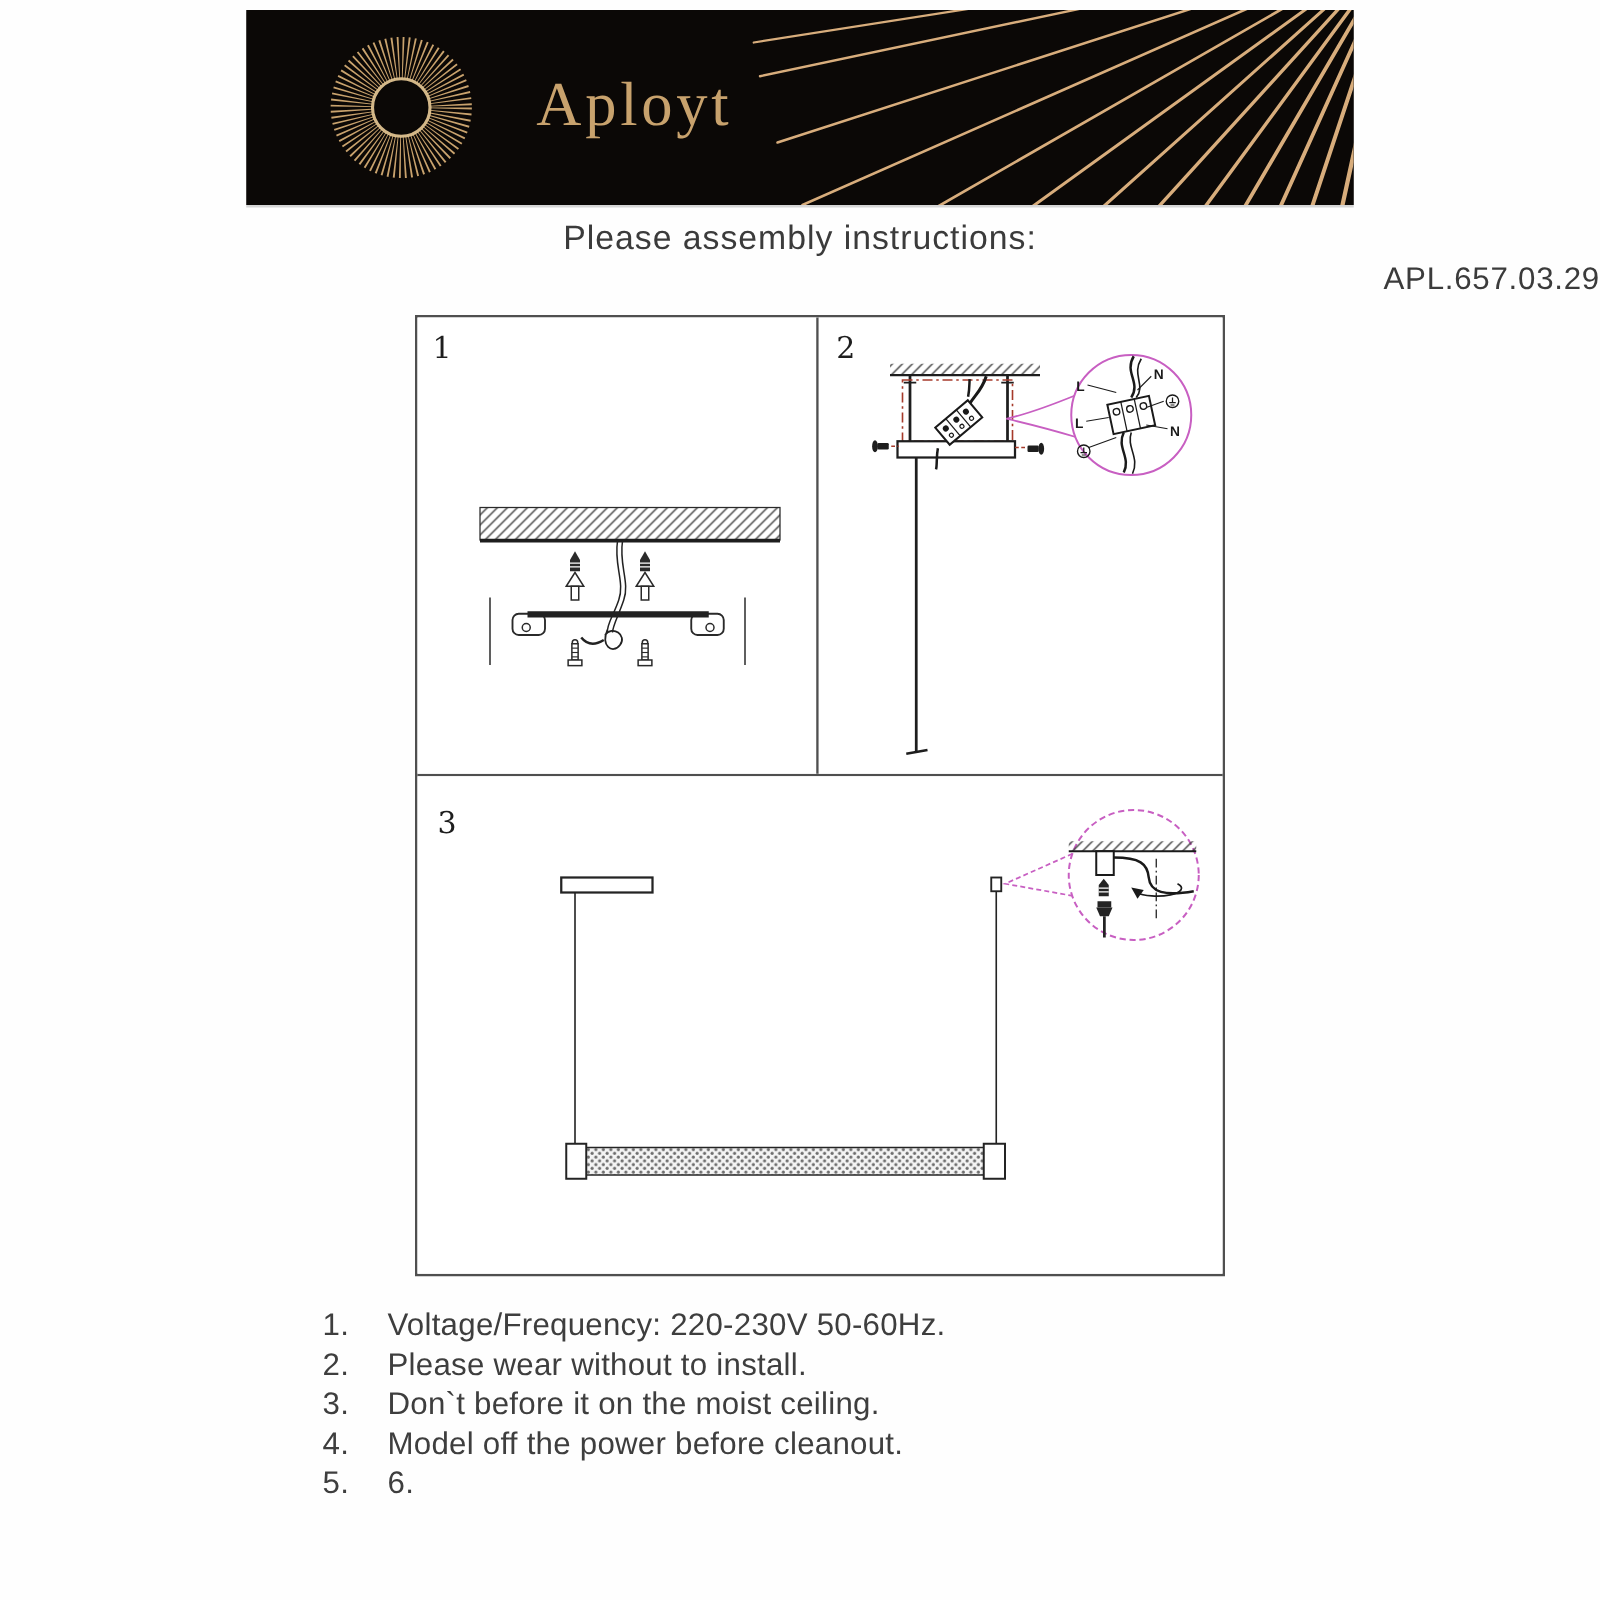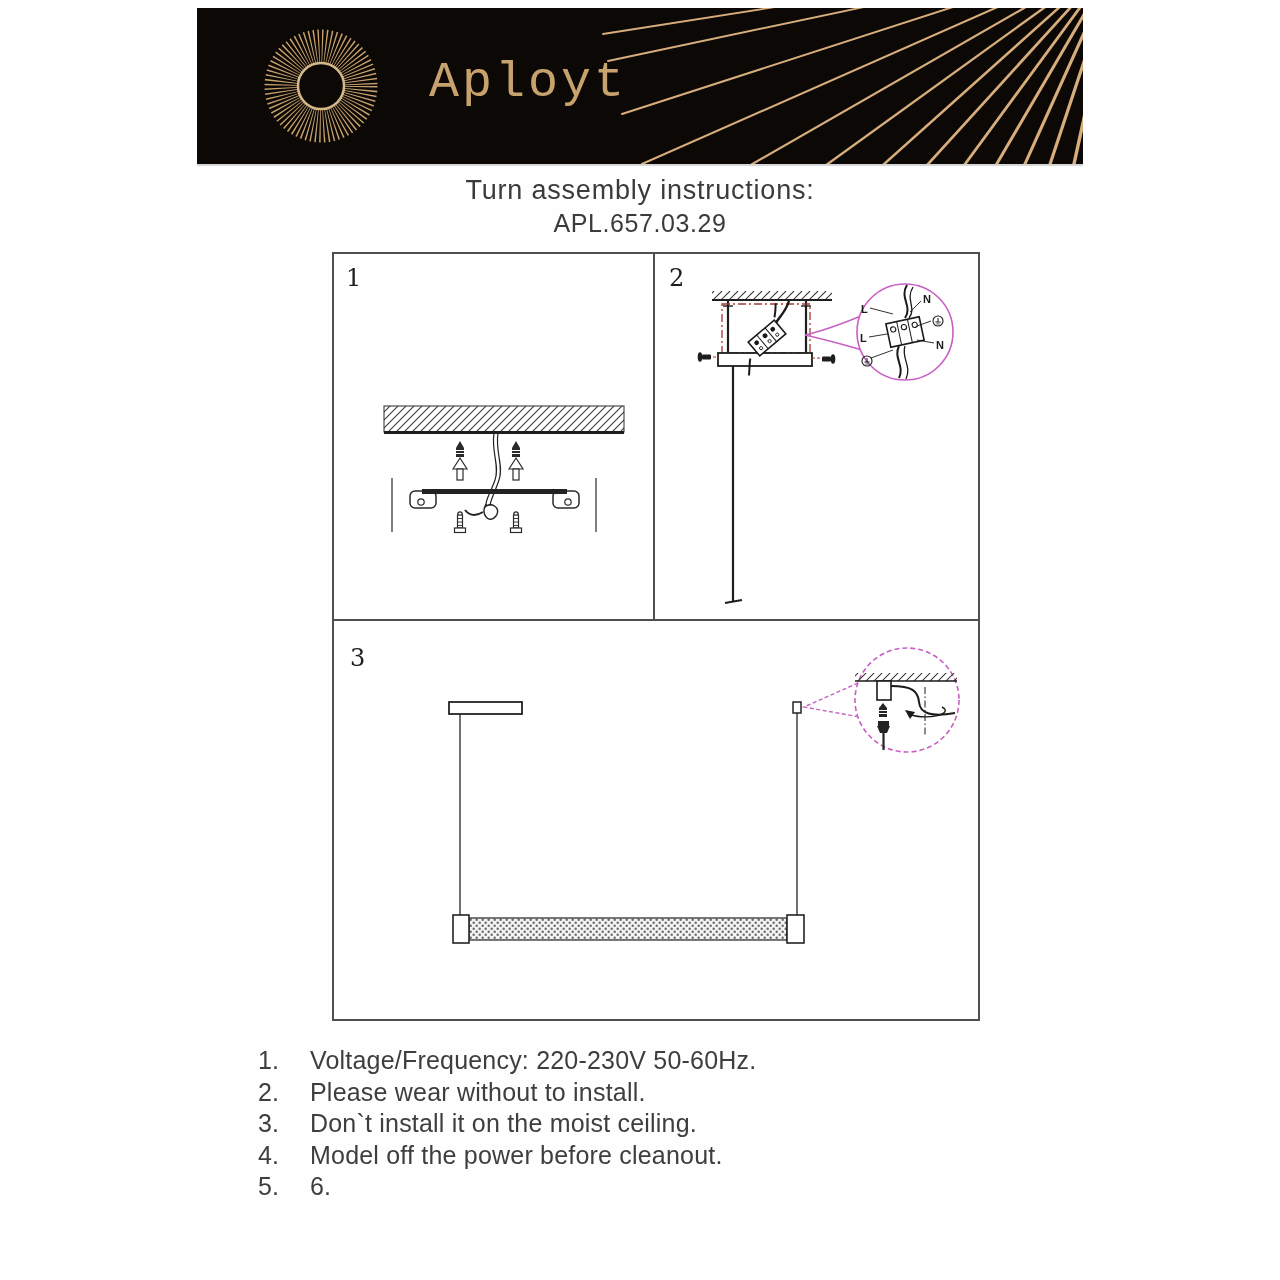--- a/index.html
+++ b/index.html
@@ -4,26 +4,26 @@
 <style>
   html,body{margin:0;padding:0;background:#ffffff;}
   .page{position:relative;width:1280px;height:1280px;background:#fefefe;overflow:hidden;
         font-family:"Liberation Sans", sans-serif;color:#3d3d3d;}
 
   
   .banner{position:absolute;left:197px;top:8px;width:886px;height:156px;
           background:#0b0806;overflow:hidden;box-shadow:0 2px 0 #d6d6d6;}
   .banner svg{position:absolute;left:0;top:0;}
   .brand-name{position:absolute;left:232px;top:46px;font-size:50px;letter-spacing:3px;
-              color:#c8a26d;font-family:Liberation Mono, monospace;font-weight:400;}
+              color:#c8a26d;font-family:Liberation Serif, serif;font-weight:400;}
 
   
   .title-block{position:absolute;left:0;top:174px;width:1280px;text-align:center;}
   .title-line1{font-size:27px;letter-spacing:0.8px;color:#3b3b3b;line-height:32px;}
-  .title-line2{font-size:25px;letter-spacing:0.6px;color:#3b3b3b;line-height:30px;margin-top:2px;}
+  .title-line2{font-size:25px;letter-spacing:0.6px;color:#3b3b3b;line-height:30px;margin-top:2px;text-align:right;}
 
   
   .diagram{position:absolute;left:332px;top:252px;width:648px;height:769px;
            border:2px solid #4f4f4f;box-sizing:border-box;background:#fff;}
   .top-row{display:flex;height:367px;border-bottom:2px solid #4f4f4f;box-sizing:border-box;}
   .panel{position:relative;box-sizing:border-box;background:#fff;}
   .panel-1{width:321px;border-right:2px solid #4f4f4f;}
   .panel-2{flex:1;}
   .panel-3{width:644px;height:398px;}
   .panel svg{display:block;}
@@ -62,21 +62,21 @@
         <line x1="923" y1="-55" x2="445" y2="156" stroke-width="2.1"></line>
         <line x1="923" y1="-55" x2="425" y2="106" stroke-width="2.0"></line>
         <line x1="923" y1="-55" x2="411" y2="53" stroke-width="1.9"></line>
         <line x1="923" y1="-55" x2="406" y2="26" stroke-width="1.8"></line>
       </g>
     </svg>
     <span class="brand-name">Aployt</span>
   </div>
 
   <div class="title-block">
-    <div class="title-line1">Turn assembly instructions:</div>
+    <div class="title-line1">Please assembly instructions:</div>
     <div class="title-line2">APL.657.03.29</div>
   </div>
 
   <div class="diagram">
     <div class="top-row">
 
       <div class="panel panel-1">
         <svg width="319" height="365" viewBox="0 0 319 365">
           <defs>
             <pattern id="hatch45" width="8" height="8" patternUnits="userSpaceOnUse">
@@ -291,20 +291,20 @@
       </svg>
     </div>
   </div>
 
   <div class="instructions">
     <span class="num">1.</span>
     <span class="txt">Voltage/Frequency: 220-230V 50-60Hz.</span>
     <span class="num">2.</span>
     <span class="txt">Please wear without to install.</span>
     <span class="num">3.</span>
-    <span class="txt">Don`t install it on the moist ceiling.</span>
+    <span class="txt">Don`t before it on the moist ceiling.</span>
     <span class="num">4.</span>
     <span class="txt">Model off the power before cleanout.</span>
     <span class="num">5.</span>
     <span class="num">6.</span>
   </div>
 
 </div>
 
 </body></html>

